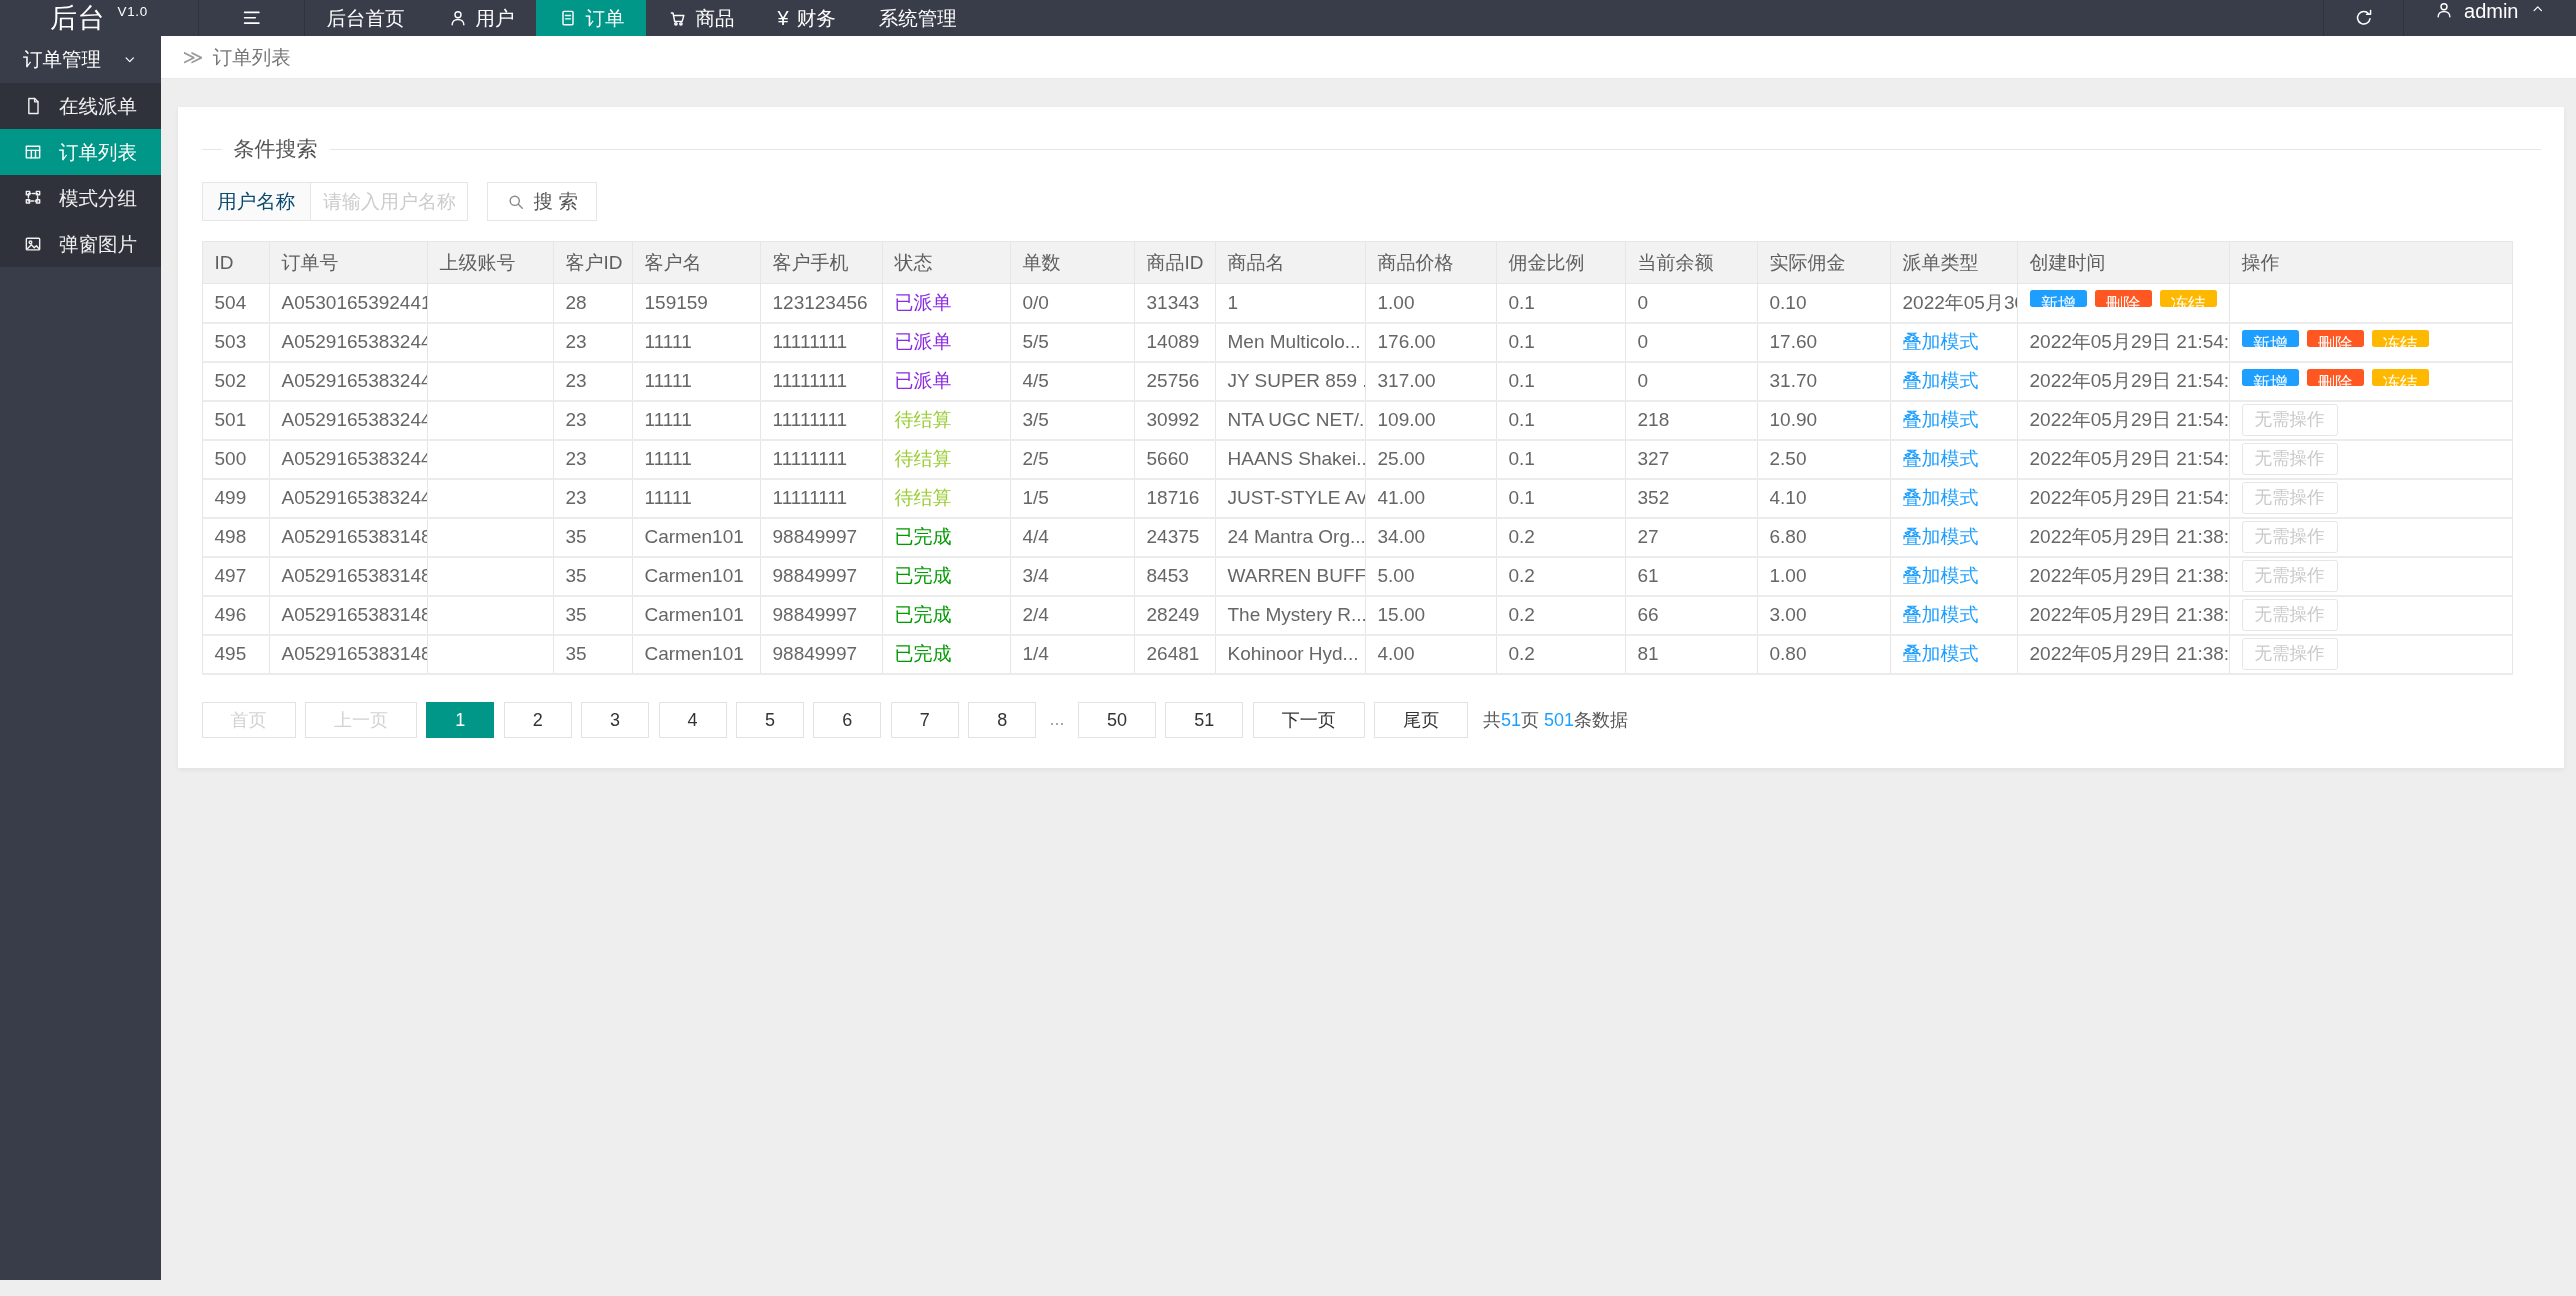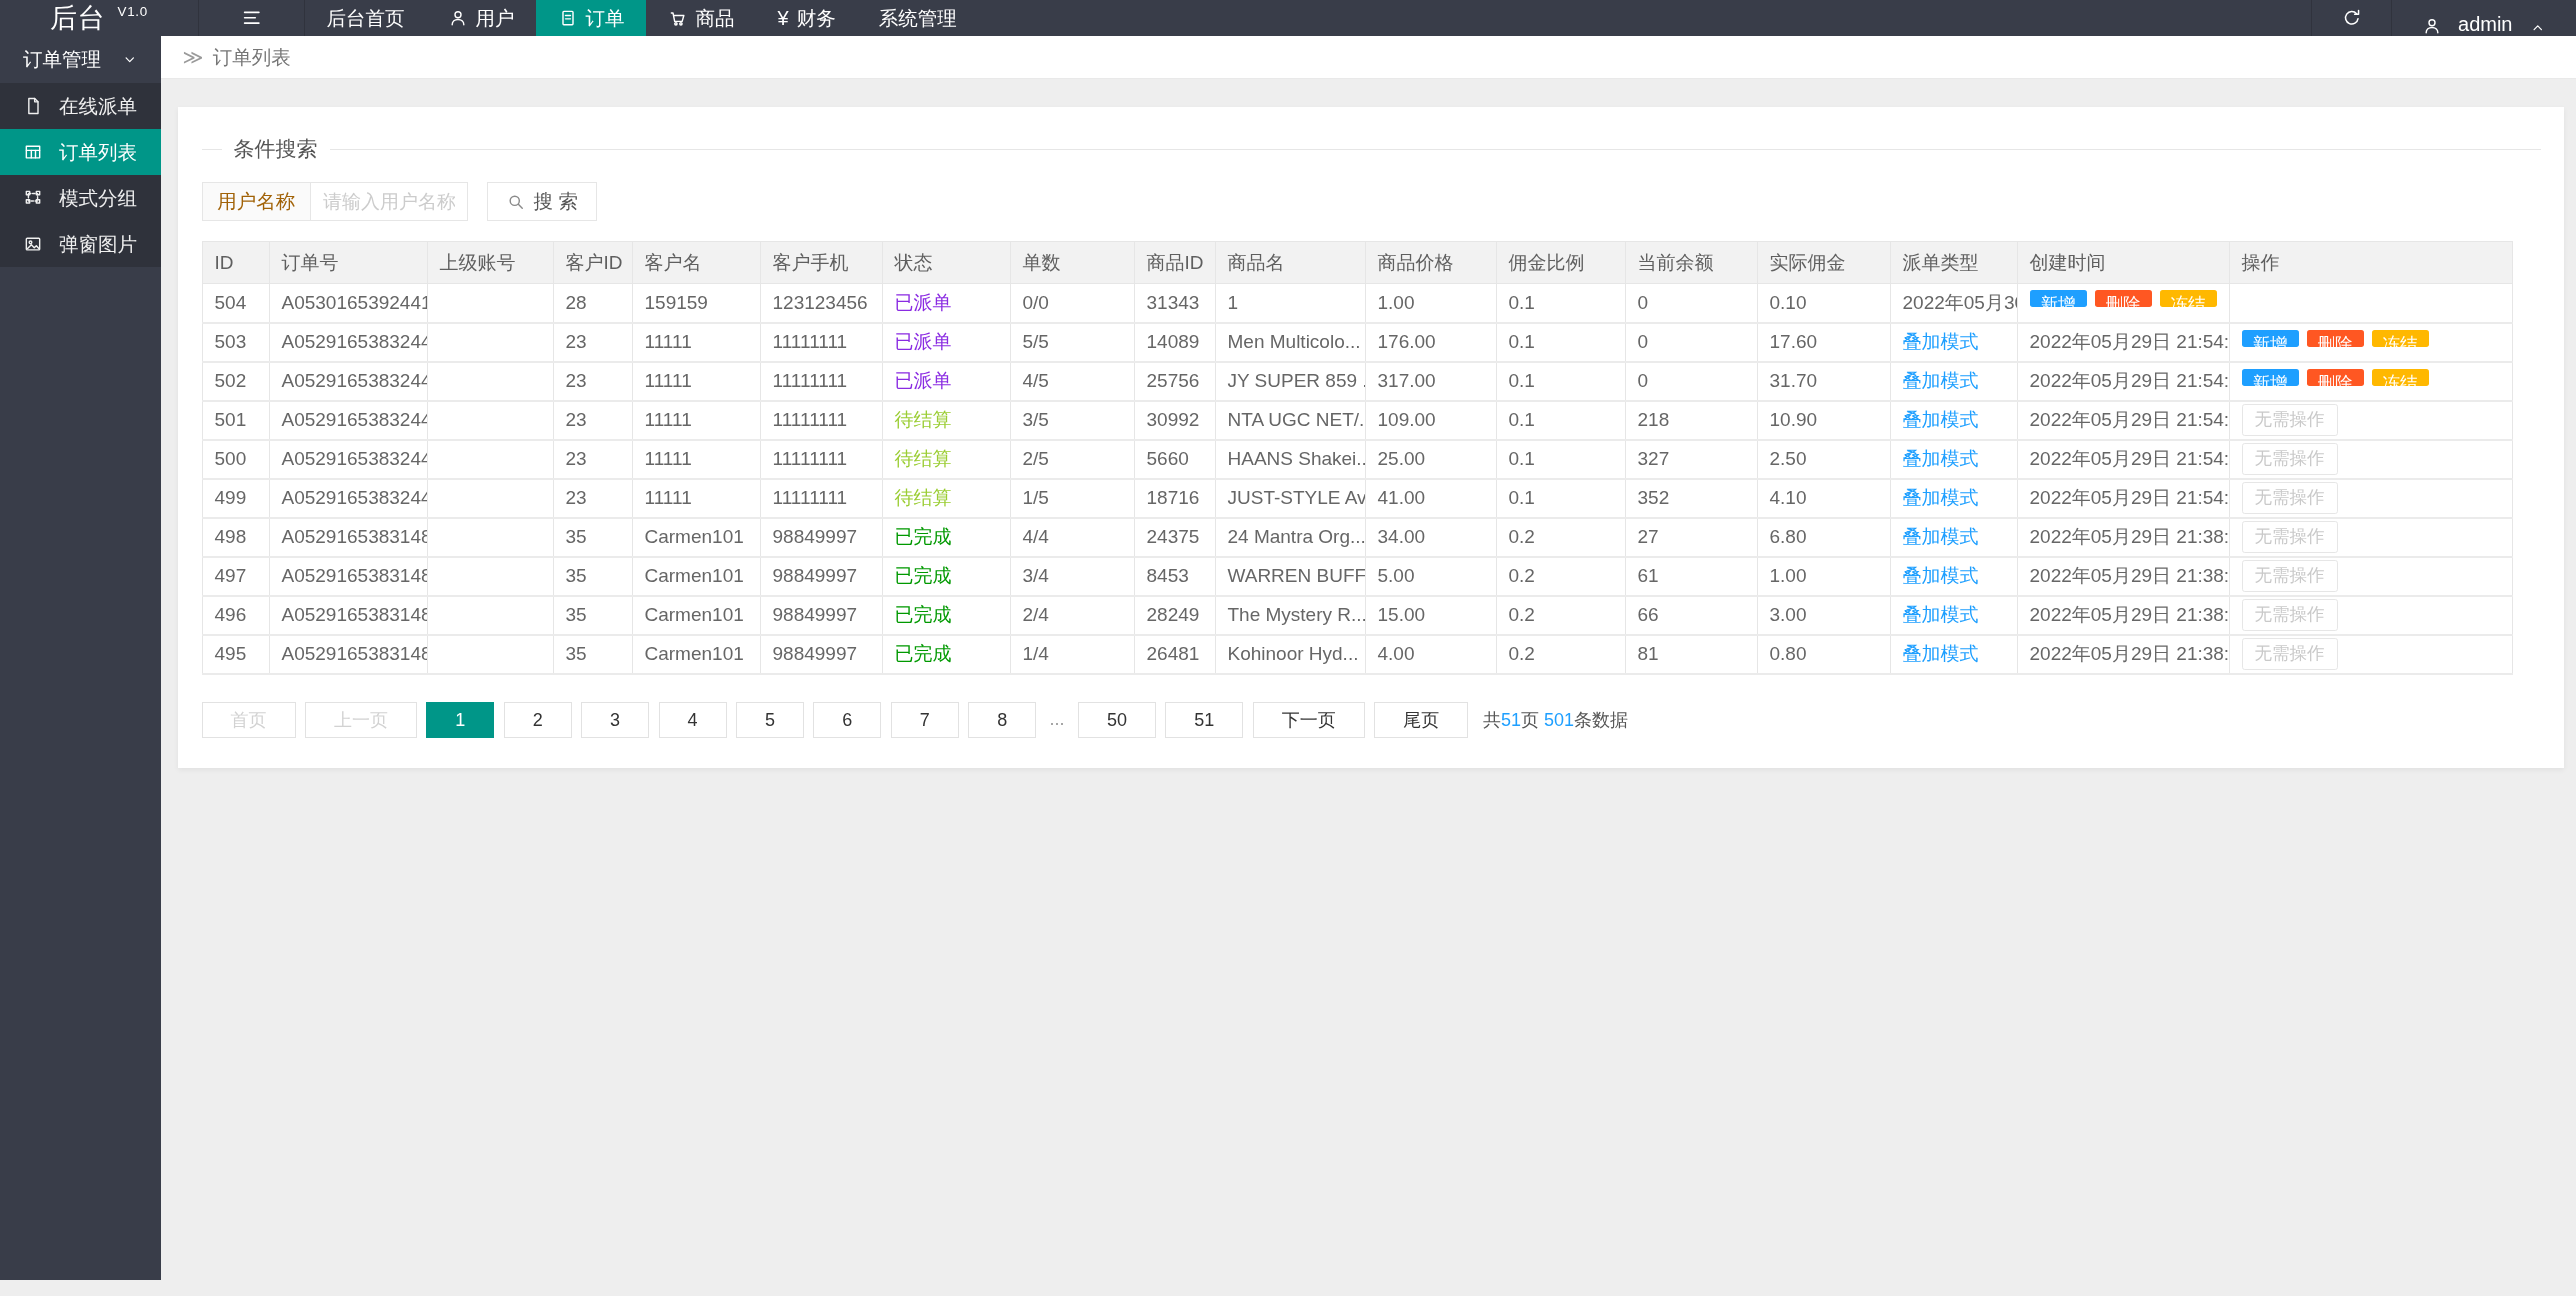--- a/index.html
+++ b/index.html
@@ -17,41 +17,41 @@
   .burger { width:106px; display:flex; align-items:center; justify-content:center;
             border-right:1.3px solid #30333d; cursor:pointer; }
   .topnav { display:flex; list-style:none; margin:0; padding:0; align-items:stretch; }
   .nav-item { display:flex; align-items:center; gap:8px; padding:0 21.5px; font-size:19.5px;
               color:#fff; cursor:pointer; }
   .nav-item.active { background:#009688; }
   .nav-yen { font-size:20px; line-height:1; }
   .topbar-right { margin-left:auto; display:flex; align-items:stretch; }
   .refresh-box { width:81px; display:flex; align-items:center; justify-content:center;
                  border-left:1.3px solid #30333d; border-right:1.3px solid #30333d; cursor:pointer; }
-  .admin-box { display:flex; align-items:flex-end; gap:16px; padding:0 30px; font-size:20px; cursor:pointer; }
+  .admin-box { display:flex; align-items:flex-start; gap:10px; padding:0 30px; font-size:20px; cursor:pointer; }
   
   .layout { display:flex; height:1244px; }
   .sidebar { width:161px; background:#393D49; flex-shrink:0; }
   .side-section { height:47px; display:flex; align-items:center; justify-content:space-between;
                   padding:0 23px; color:#fff; font-size:19.5px; cursor:pointer; }
   .side-menu { list-style:none; margin:0; padding:0; background:#2F323B; }
   .side-item { height:46px; display:flex; align-items:center; gap:16px; padding-left:23px;
                font-size:19.5px; color:#f0f0f0; cursor:pointer; }
   .side-item.active { background:#009688; color:#fff; }
   main { flex:1; background:#eeeeee; display:flex; flex-direction:column; }
   .breadcrumb-bar { height:43px; background:#fff; display:flex; align-items:center; gap:9.4px;
                     padding-left:21.5px; font-size:19.5px; color:#767676; border-bottom:1.3px solid #e9e9e9; }
   .crumb-icon { color:#9a9a9a; font-size:20px; }
   
   .card { margin:28px 12px 0 17px; background:#fff; border-radius:0;
           box-shadow:0 2px 5.4px rgba(0,0,0,0.06); padding:28px 23.5px 30px 23.5px; }
   fieldset.cond { margin:0; padding:0; border:none; border-top:1.3px solid #e6e6e6; }
   fieldset.cond legend { margin-left:20px; padding:0 12px; font-size:21px; color:#555; }
   .search-row { display:flex; align-items:center; margin-top:19px; }
-  .search-label { height:39px; line-height:36px; padding:0 14.8px; font-size:19.5px; color:#a16207;
+  .search-label { height:39px; line-height:36px; padding:0 14.8px; font-size:19.5px; color:#0c4a6e;
                   background:#fafafa; border:1.3px solid #e6e6e6; border-right:none; }
   .search-input { height:39px; width:158px; border:1.3px solid #e6e6e6; padding:0 12px;
                   font-size:19px; color:#333; outline:none;
                   font-family:"Liberation Sans","DejaVu Sans",sans-serif; }
   .search-input::placeholder { color:#ccc; }
   .search-btn { margin-left:19px; height:39px; padding:0 17.5px; background:#fff;
                 border:1.3px solid #e6e6e6; display:flex; align-items:center; gap:8px;
                 font-size:19.5px; color:#565656; cursor:pointer;
                 font-family:"Liberation Sans","DejaVu Sans",sans-serif; }
   

